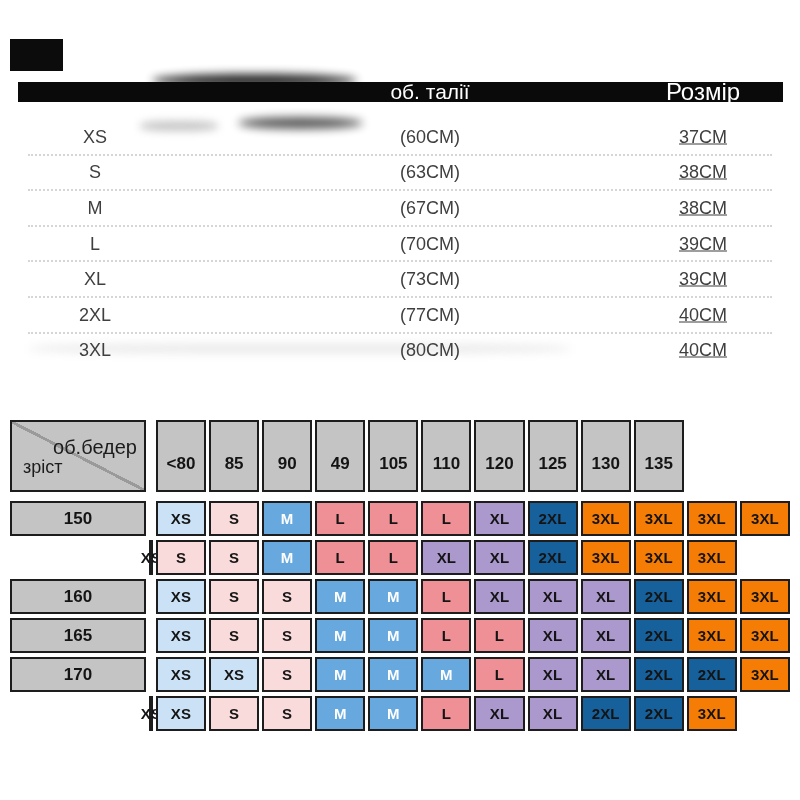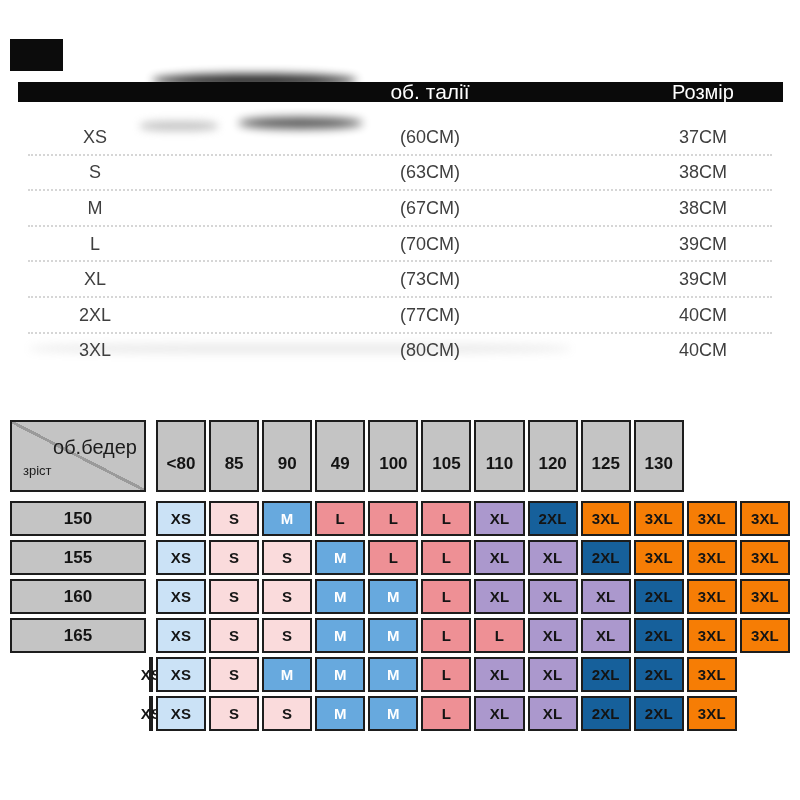--- a/index.html
+++ b/index.html
@@ -6,57 +6,57 @@
   .page{position:relative;width:800px;height:800px;background:#ffffff;overflow:hidden;
         font-family:"Liberation Sans",sans-serif;}
 
   
   .chip{position:absolute;left:10px;top:39px;width:53px;height:32px;background:#0c0c0c;}
 
   
   .bar{position:absolute;left:18px;top:82px;width:765px;height:20px;background:#0a0a0a;}
   .bar-label{position:absolute;top:50%;transform:translate(-50%,-50%);color:#ffffff;white-space:nowrap;}
   .bar-waist{left:412px;font-size:21px;}
-  .bar-size{left:685px;font-size:20px;}
+  .bar-size{left:685px;font-size:24px;}
 
   
   .smudge-top{position:absolute;left:152px;top:74px;width:205px;height:13px;background:#000;
               filter:blur(5px);opacity:.85;border-radius:50%;}
   .smudge-bottom{position:absolute;left:238px;top:117px;width:125px;height:12px;background:#000;
               filter:blur(5px);opacity:.65;border-radius:50%;}
   .ghost-1{position:absolute;left:140px;top:121px;width:78px;height:10px;background:#8d8d8d;
               filter:blur(4px);opacity:.5;border-radius:40%;}
   .ghost-2{position:absolute;left:30px;top:344px;width:540px;height:9px;background:#9a9a9a;
               filter:blur(5px);opacity:.22;border-radius:40%;}
 
   .stable{position:absolute;left:28px;top:120px;width:744px;}
   .trow{position:relative;height:33.6px;border-bottom:2px dotted #d6d6d6;}
   .trow:last-child{border-bottom:none;}
   .tcell{position:absolute;top:50%;transform:translate(-50%,-50%);color:#3f3f3f;
          font-size:18px;white-space:nowrap;}
   .tcell.c0{left:67px;}
   .tcell.c1{left:402px;}
-  .tcell.c2{left:675px;}
+  .tcell.c2{left:675px;text-decoration:underline;}
 
   
   .matrix{position:absolute;left:10px;top:420px;width:780px;}
   .mrow{display:grid;grid-template-columns:136px 4px repeat(12,1fr);column-gap:3px;}
   .mrow.header{height:72px;margin-bottom:9px;}
   .mrow.data{height:35px;margin-bottom:4px;}
   .cell{border:2px solid #1d1d1d;display:flex;align-items:center;justify-content:center;
         font-weight:bold;color:#141414;box-sizing:border-box;}
   .spacer{border:none;background:transparent;}
   .gray{background:#c4c4c4;}
   .corner{position:relative;background:
       linear-gradient(to bottom left,
         rgba(0,0,0,0) calc(50% - 1.5px), #9a9a9a calc(50% - 1.5px),
         #9a9a9a calc(50% + 1.5px), rgba(0,0,0,0) calc(50% + 1.5px)) #c4c4c4;
       border:2px solid #1d1d1d;box-sizing:border-box;}
   .corner .top-lab{position:absolute;right:7px;top:14px;font-size:20px;font-weight:normal;color:#1c1c1c;}
-  .corner .bot-lab{position:absolute;left:11px;bottom:12px;font-size:13px;font-weight:normal;color:#1c1c1c;}
+  .corner .bot-lab{position:absolute;left:11px;bottom:12px;font-size:18px;font-weight:normal;color:#1c1c1c;}
   .mhead{font-size:17px;padding-top:16px;}
   .mlabel{font-size:17px;}
   .mcell{font-size:15px;letter-spacing:.2px;}
 </style>
 </head>
 <body>
 
 <div class="page">
 
   <div class="chip"></div>
@@ -112,46 +112,45 @@
     <div class="mrow header" id="matrixHeader">
       <div class="corner">
         <span class="top-lab">об.бедер</span>
         <span class="bot-lab">зріст</span>
       </div>
       <div class="spacer"></div>
     <div class="cell gray mhead">&lt;80</div>
         <div class="cell gray mhead">85</div>
         <div class="cell gray mhead">90</div>
         <div class="cell gray mhead">49</div>
-        <div class="cell gray mhead">100</div>
         <div class="cell gray mhead">105</div>
         <div class="cell gray mhead">110</div>
         <div class="cell gray mhead">120</div>
         <div class="cell gray mhead">125</div>
         <div class="cell gray mhead">130</div>
+        <div class="cell gray mhead">135</div>
       </div>
     <div id="matrixRows">
         <div class="mrow data">
           <div class="cell gray mlabel">150</div>
           <div class="spacer"></div>
           <div class="cell mcell" style="background: rgb(203, 226, 246);">XS</div>
           <div class="cell mcell" style="background: rgb(250, 219, 220);">S</div>
           <div class="cell mcell" style="background: rgb(103, 169, 222); color: rgb(255, 255, 255);">M</div>
           <div class="cell mcell" style="background: rgb(238, 144, 149);">L</div>
           <div class="cell mcell" style="background: rgb(238, 144, 149);">L</div>
           <div class="cell mcell" style="background: rgb(238, 144, 149);">L</div>
           <div class="cell mcell" style="background: rgb(171, 152, 205);">XL</div>
           <div class="cell mcell" style="background: rgb(22, 96, 155);">2XL</div>
           <div class="cell mcell" style="background: rgb(246, 125, 5);">3XL</div>
           <div class="cell mcell" style="background: rgb(246, 125, 5);">3XL</div>
           <div class="cell mcell" style="background: rgb(246, 125, 5);">3XL</div>
           <div class="cell mcell" style="background: rgb(246, 125, 5);">3XL</div>
         </div>
         <div class="mrow data">
-          <div class="cell gray mlabel">155</div>
           <div class="spacer"></div>
           <div class="cell mcell" style="background: rgb(203, 226, 246);">XS</div>
           <div class="cell mcell" style="background: rgb(250, 219, 220);">S</div>
           <div class="cell mcell" style="background: rgb(250, 219, 220);">S</div>
           <div class="cell mcell" style="background: rgb(103, 169, 222); color: rgb(255, 255, 255);">M</div>
           <div class="cell mcell" style="background: rgb(238, 144, 149);">L</div>
           <div class="cell mcell" style="background: rgb(238, 144, 149);">L</div>
           <div class="cell mcell" style="background: rgb(171, 152, 205);">XL</div>
           <div class="cell mcell" style="background: rgb(171, 152, 205);">XL</div>
           <div class="cell mcell" style="background: rgb(22, 96, 155);">2XL</div>
@@ -185,20 +184,21 @@
           <div class="cell mcell" style="background: rgb(103, 169, 222); color: rgb(255, 255, 255);">M</div>
           <div class="cell mcell" style="background: rgb(238, 144, 149);">L</div>
           <div class="cell mcell" style="background: rgb(238, 144, 149);">L</div>
           <div class="cell mcell" style="background: rgb(171, 152, 205);">XL</div>
           <div class="cell mcell" style="background: rgb(171, 152, 205);">XL</div>
           <div class="cell mcell" style="background: rgb(22, 96, 155);">2XL</div>
           <div class="cell mcell" style="background: rgb(246, 125, 5);">3XL</div>
           <div class="cell mcell" style="background: rgb(246, 125, 5);">3XL</div>
         </div>
         <div class="mrow data">
+          <div class="cell gray mlabel">170</div>
           <div class="spacer"></div>
           <div class="cell mcell" style="background: rgb(203, 226, 246);">XS</div>
           <div class="cell mcell" style="background: rgb(203, 226, 246);">XS</div>
           <div class="cell mcell" style="background: rgb(250, 219, 220);">S</div>
           <div class="cell mcell" style="background: rgb(103, 169, 222); color: rgb(255, 255, 255);">M</div>
           <div class="cell mcell" style="background: rgb(103, 169, 222); color: rgb(255, 255, 255);">M</div>
           <div class="cell mcell" style="background: rgb(103, 169, 222); color: rgb(255, 255, 255);">M</div>
           <div class="cell mcell" style="background: rgb(238, 144, 149);">L</div>
           <div class="cell mcell" style="background: rgb(171, 152, 205);">XL</div>
           <div class="cell mcell" style="background: rgb(171, 152, 205);">XL</div>

